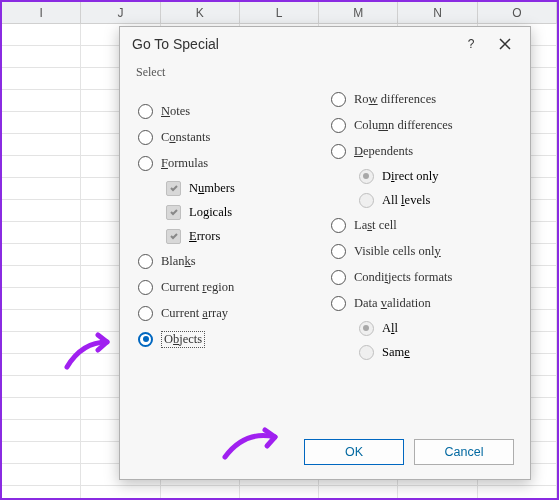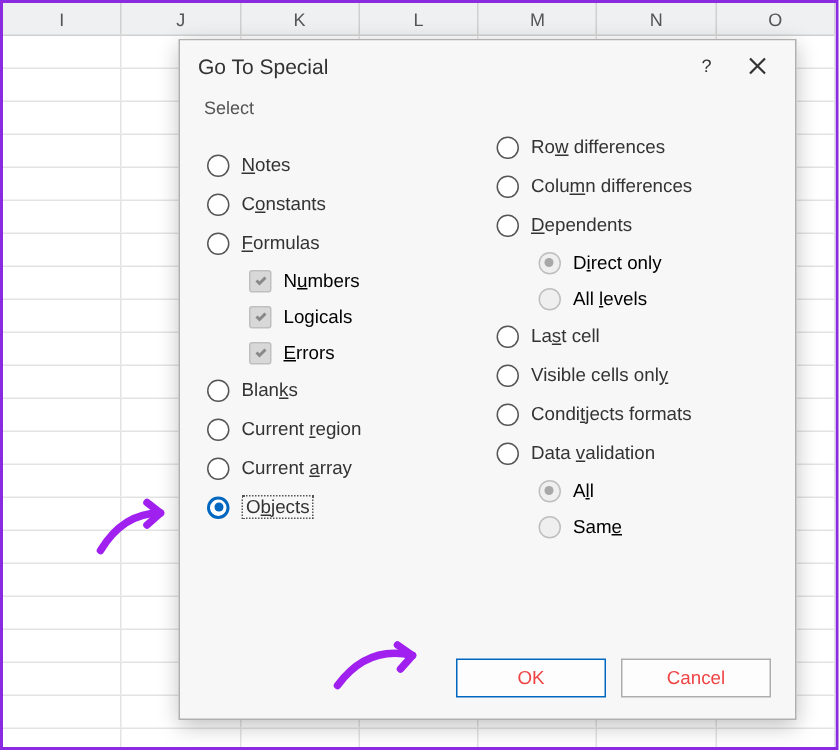--- a/index.html
+++ b/index.html
@@ -78,20 +78,21 @@
     width: 34px;
     height: 28px;
     display: flex;
     align-items: center;
     justify-content: center;
     color: #333;
   }
   .tb-btn svg { stroke: #333; stroke-width: 1.5; fill: none; }
   .body {
     padding: 4px 16px 0 16px;
+    font-family: Liberation Serif, serif;
   }
   .section-label {
     color: #555;
     font-size: 12px;
     margin-bottom: 6px;
   }
   .columns {
     display: flex;
     gap: 8px;
     align-items: center;
@@ -174,21 +175,21 @@
   }
   .btn {
     width: 100px;
     height: 26px;
     display: flex;
     align-items: center;
     justify-content: center;
     font-size: 12.5px;
     background: #fdfdfd;
     border: 1px solid #adadad;
-    color: #ef4444;
+    color: #0369a1;
   }
   .btn.primary {
     border: 1.5px solid #0067c0;
   }
   
   .arrow {
     position: absolute;
     pointer-events: none;
   }
 </style>

